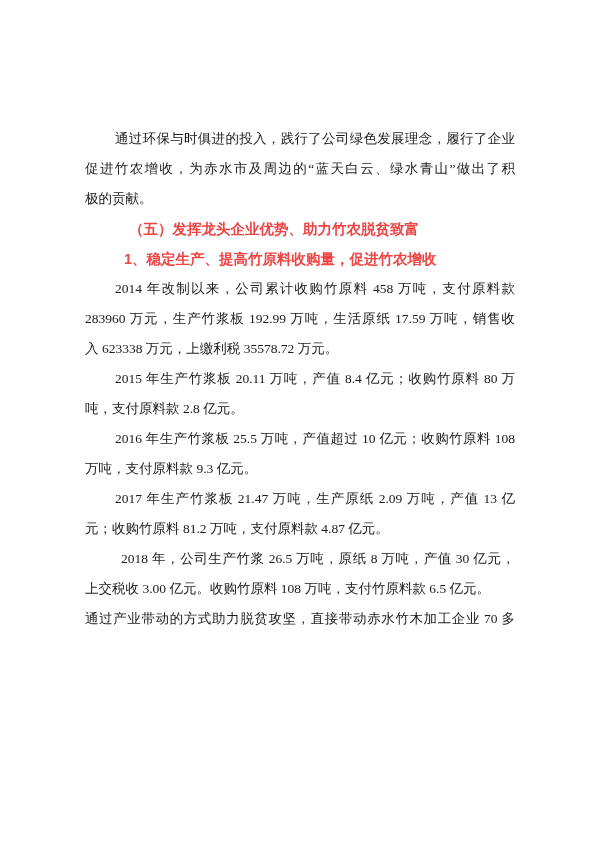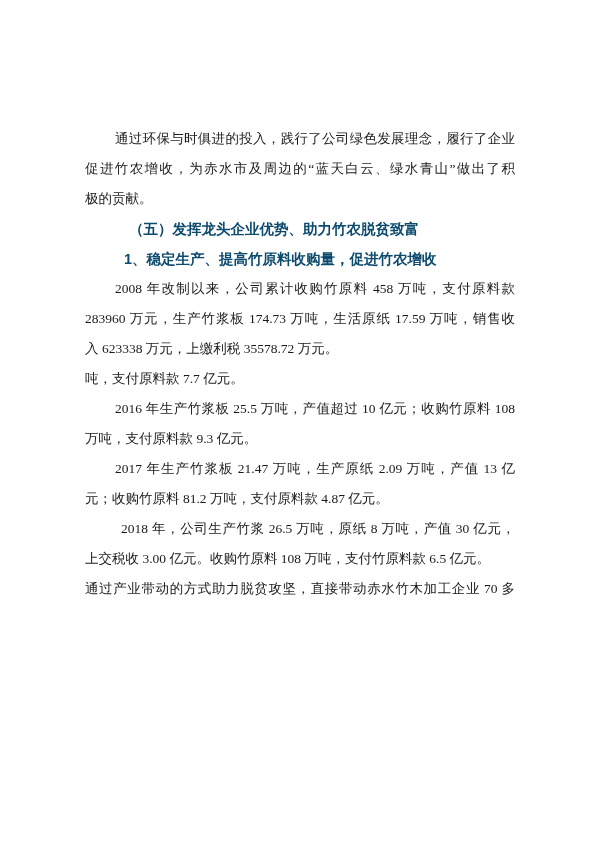--- a/index.html
+++ b/index.html
@@ -43,47 +43,48 @@
   .para.body.deep .line.first {
     text-indent: 36px;
   }
   .para.heading1 .line,
   .para.heading2 .line {
     font-family: "Liberation Sans", "DejaVu Sans", sans-serif;
     font-weight: 700;
     font-size: 14.5px;
     text-align: left;
     text-align-last: left;
-    color: #0c4a6e;
+    color: #ef4444;
   }
   .para.heading1 .line { text-indent: 44px; }
   .para.heading2 .line { text-indent: 39px; }
 </style>
 </head>
 <body>
 
 <div class="page" style="background: rgb(255, 255, 255); color: rgb(26, 26, 26); margin-top: 12px;">
     <div class="para body">
       <div class="line first">通过环保与时俱进的投入，践行了公司绿色发展理念，履行了企业</div>
       <div class="line">促进竹农增收，为赤水市及周边的“蓝天白云、绿水青山”做出了积</div>
       <div class="line last">极的贡献。</div>
     </div>
     <div class="para heading1">
       <div class="line first last">（五）发挥龙头企业优势、助力竹农脱贫致富</div>
     </div>
     <div class="para heading2">
       <div class="line first last">1、稳定生产、提高竹原料收购量，促进竹农增收</div>
     </div>
     <div class="para body">
-      <div class="line first">2008 年改制以来，公司累计收购竹原料 458 万吨，支付原料款</div>
-      <div class="line">283960 万元，生产竹浆板 174.73 万吨，生活原纸 17.59 万吨，销售收</div>
+      <div class="line first">2014 年改制以来，公司累计收购竹原料 458 万吨，支付原料款</div>
+      <div class="line">283960 万元，生产竹浆板 192.99 万吨，生活原纸 17.59 万吨，销售收</div>
       <div class="line last">入 623338 万元，上缴利税 35578.72 万元。</div>
     </div>
     <div class="para body">
-      <div class="line last">吨，支付原料款 7.7 亿元。</div>
+      <div class="line first">2015 年生产竹浆板 20.11 万吨，产值 8.4 亿元；收购竹原料 80 万</div>
+      <div class="line last">吨，支付原料款 2.8 亿元。</div>
     </div>
     <div class="para body">
       <div class="line first">2016 年生产竹浆板 25.5 万吨，产值超过 10 亿元；收购竹原料 108</div>
       <div class="line last">万吨，支付原料款 9.3 亿元。</div>
     </div>
     <div class="para body">
       <div class="line first">2017 年生产竹浆板 21.47 万吨，生产原纸 2.09 万吨，产值 13 亿</div>
       <div class="line last">元；收购竹原料 81.2 万吨，支付原料款 4.87 亿元。</div>
     </div>
     <div class="para body deep">

